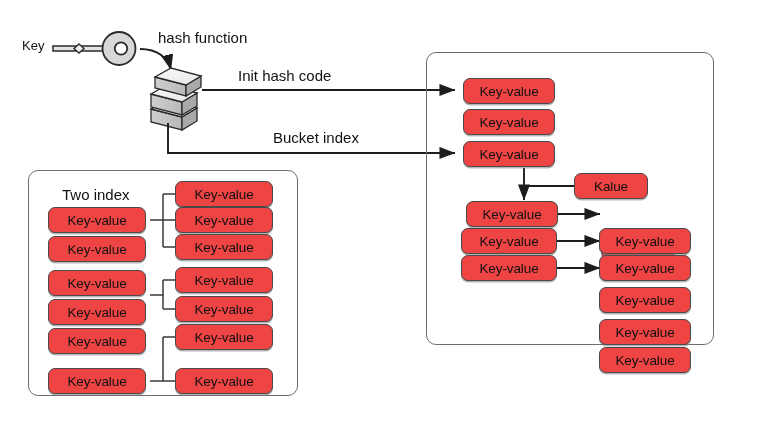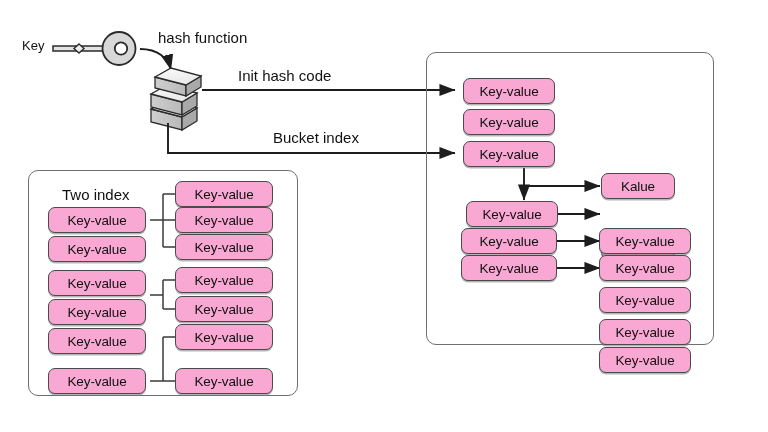--- a/index.html
+++ b/index.html
@@ -9,21 +9,21 @@
     font-family:"Liberation Sans", sans-serif;
     overflow:hidden;
     position:relative;
   }
   #stage{position:absolute;left:0;top:0;width:768px;height:432px;}
 
   
   .node{
     position:absolute;
     box-sizing:border-box;
-    background:#f9a8d4;
+    background:#ef4444;
     border:1.4px solid #4a4a4a;
     border-radius:7px;
     font-size:13.5px;
     color:#111111;
     display:flex;
     align-items:center;
     justify-content:center;
     white-space:nowrap;
     box-shadow:0 1.5px 0 0 rgba(120,120,120,0.55);
     letter-spacing:-0.1px;
@@ -174,21 +174,21 @@
   <div class="panel" style="left:426px;top:52px;width:288px;height:293px;"></div>
 
   <div class="node" style="left:463px;top:78px;width:92px;height:26px;">Key-value</div>
   <div class="node" style="left:463px;top:109px;width:92px;height:26px;">Key-value</div>
   <div class="node" style="left:463px;top:141px;width:92px;height:26px;">Key-value</div>
 
   <div class="node" style="left:466px;top:201px;width:92px;height:26px;">Key-value</div>
   <div class="node" style="left:461px;top:228px;width:96px;height:26px;">Key-value</div>
   <div class="node" style="left:461px;top:255px;width:96px;height:26px;">Key-value</div>
 
-  <div class="node" style="left:601px;top:173px;width:74px;height:26px;">Kalue</div>
+  <div class="node" style="left:574px;top:173px;width:74px;height:26px;">Kalue</div>
   <div class="node" style="left:601px;top:201px;width:74px;height:26px;margin-top:32px;">Knalue</div>
   <div class="node" style="left:599px;top:228px;width:92px;height:26px;">Key-value</div>
   <div class="node" style="left:599px;top:255px;width:92px;height:26px;">Key-value</div>
   <div class="node" style="left:599px;top:287px;width:92px;height:26px;">Key-value</div>
   <div class="node" style="left:599px;top:319px;width:92px;height:26px;">Key-value</div>
   <div class="node" style="left:599px;top:347px;width:92px;height:26px;">Key-value</div>
 
 </div>
 
 </body></html>

